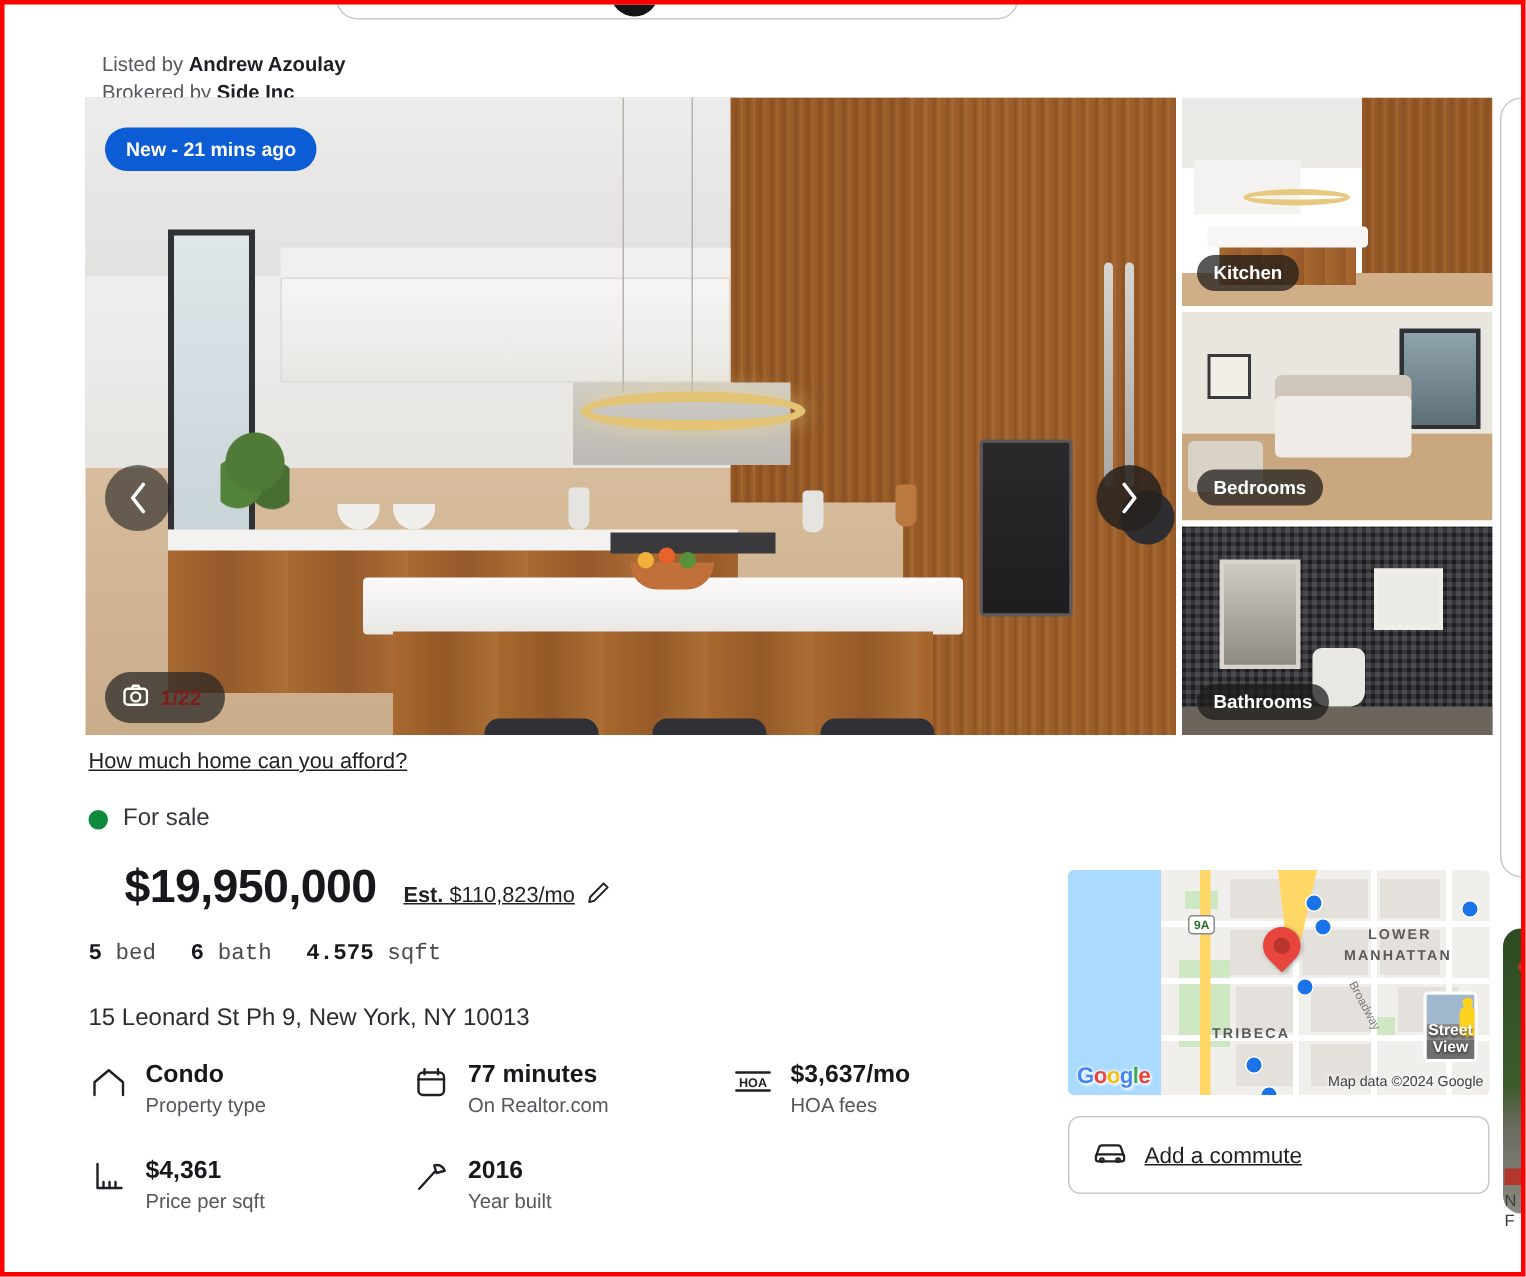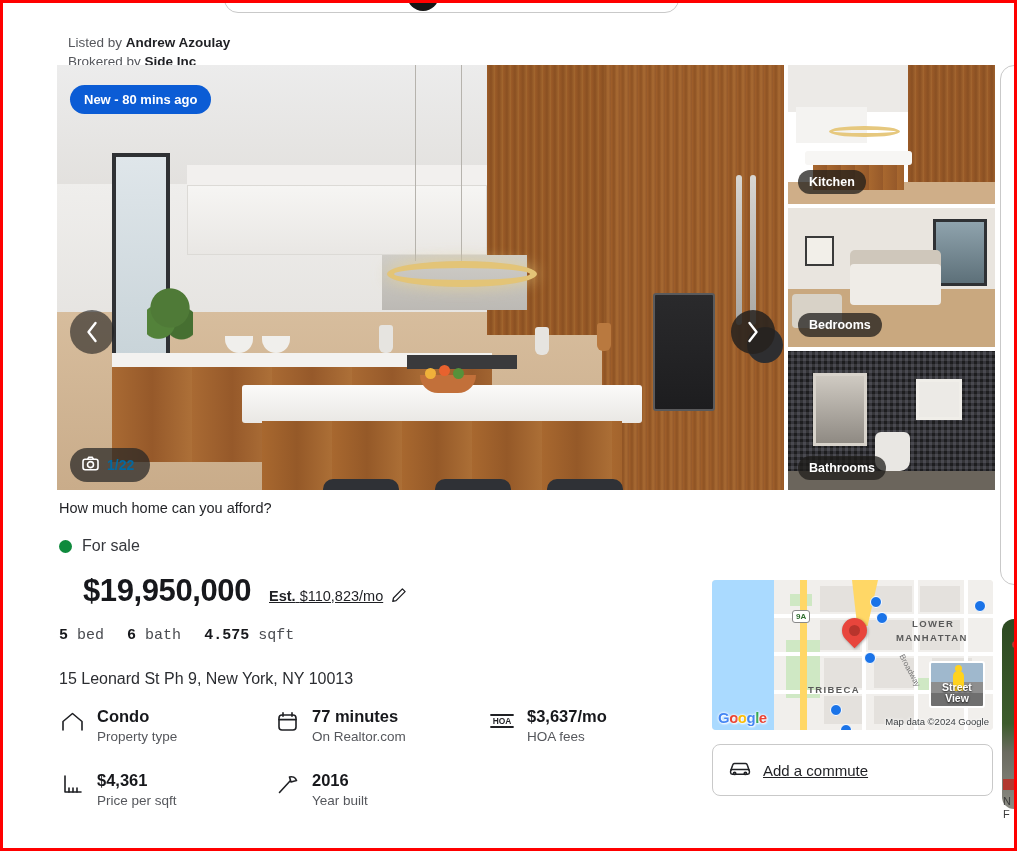--- a/index.html
+++ b/index.html
@@ -222,21 +222,21 @@
     font-weight: 700;
     padding: 7px 14px;
     border-radius: 20px;
     z-index: 9;
     white-space: nowrap;
   }
   .photo-count {
     position: absolute;
     left: 13px; top: 383px;
     background: rgba(38,38,38,.72);
-    color: #0369a1;
+    color: #7f1d1d;
     font-size: 14px;
     font-weight: 700;
     padding: 8px 16px 8px 12px;
     border-radius: 20px;
     z-index: 9;
     display: flex; align-items: center; gap: 8px; text-align: center;
   }
 
   .thumbs {
     position: absolute;
@@ -293,20 +293,21 @@
   .tbr-toi { position:absolute;left:42%;top:58%;width:17%;height:28%;
     background:#e9e7e3;border-radius:6px 6px 10px 10px; }
   .tbr-flr { position:absolute;left:0;bottom:0;width:100%;height:14%;background:#6b655c; }
 
   
   .afford {
     position: absolute;
     left: 56px; top: 497px;
     font-size: 14.5px;
     color: #1f2024;
+    text-decoration: underline;
     cursor: pointer;
   }
 
   
   .status {
     position: absolute;
     left: 56px; top: 534px;
     display: flex; align-items: center; gap: 10px;
     font-size: 16px; color: #35373c;
   }
@@ -459,21 +460,21 @@
   .m-attr {
     position: absolute;
     right: 4px; bottom: 3px;
     font-size: 9.5px;
     color: #3c4043;
     text-shadow: 0 0 3px #fff, 0 0 4px #fff;
   }
   .streetview {
     position: absolute;
     right: 8px; bottom: 22px;
-    width: 56px; height: 47px;
+    width: 36px; height: 47px;
     border: 2px solid #fff;
     border-radius: 3px;
     overflow: hidden;
     background: linear-gradient(#9fb8cd 0 45%, #8e8e8e 45% 70%, #6f6f6f 70%);
     cursor: pointer;
   }
   .sv-pegman {
     position: absolute;
     left: 22px; top: 8px;
     width: 11px; height: 20px;
@@ -565,21 +566,21 @@
       <div class="fruit"></div>
       <div class="fruit-b" style="left:368px;top:303px;background:#f0b13a;"></div>
       <div class="fruit-b" style="left:382px;top:300px;background:#e8622e;"></div>
       <div class="fruit-b" style="left:396px;top:303px;background:#57913a;"></div>
       <div class="stool" style="left:266px;top:414px;"></div>
 
       <div class="stool" style="left:378px;top:414px;"></div>
 
       <div class="stool" style="left:490px;top:414px;"></div>
 
-      <div class="badge-new">New - 80 mins ago</div>
+      <div class="badge-new">New - 21 mins ago</div>
 
       <div class="photo-count">
         <span>
           <svg width="17" height="15" viewBox="0 0 17 15" fill="none" stroke="#fff" stroke-width="1.6">
             <rect x="1" y="3.2" width="15" height="10.6" rx="2.2"></rect>
             <path d="M5.6 3.2 L6.8 1.2 H10.2 L11.4 3.2"></path>
             <circle cx="8.5" cy="8.6" r="3"></circle>
           </svg>
         </span>
         <span>1/22</span>

